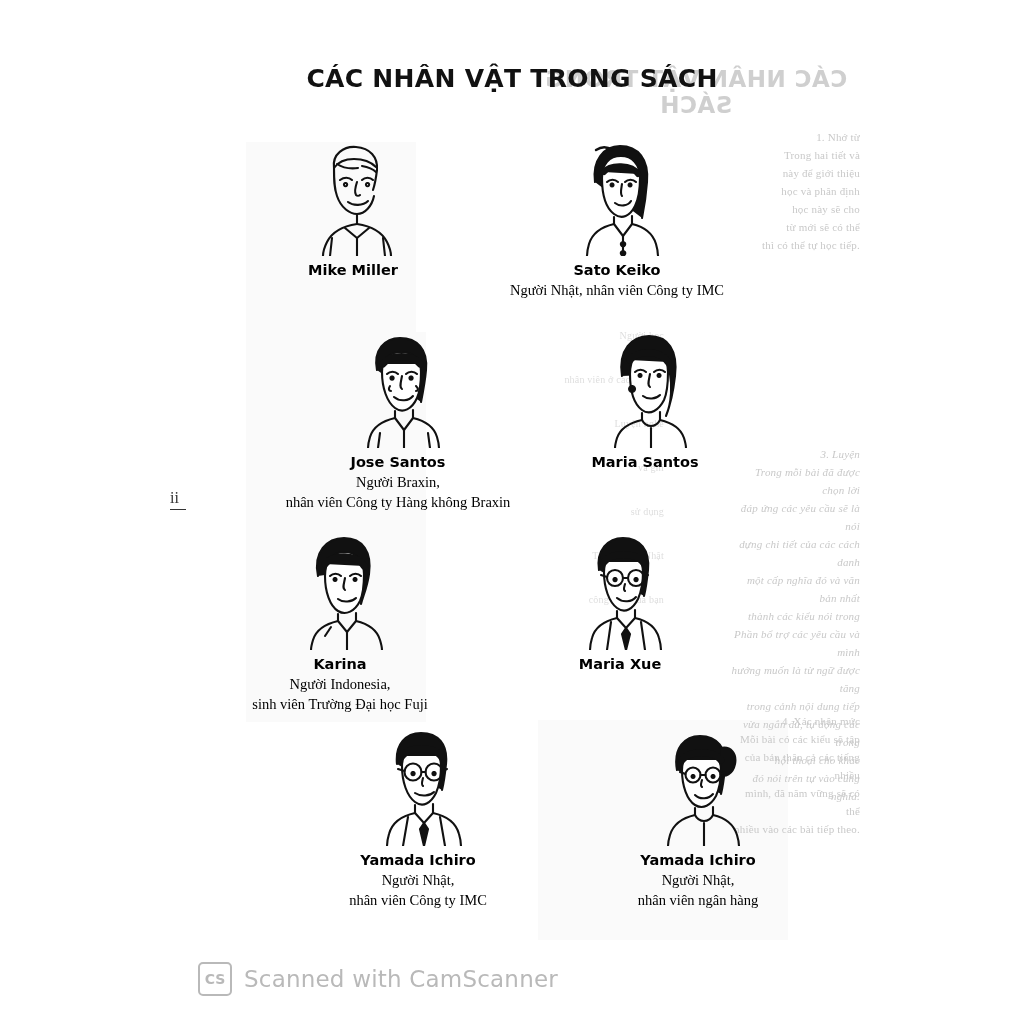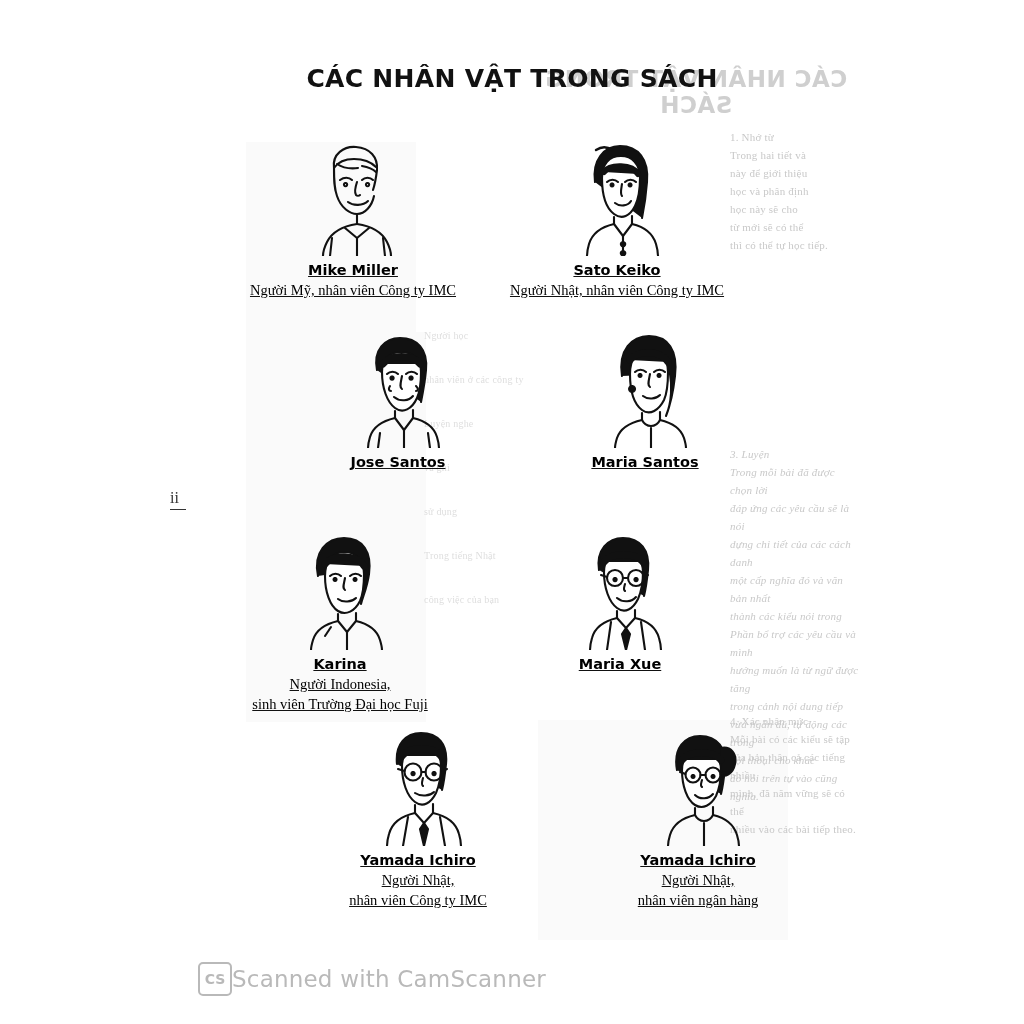--- a/index.html
+++ b/index.html
@@ -29,20 +29,21 @@
   
   .bleed {
     position: absolute;
     color: #c9c9c9;
     font-family: "Liberation Serif", serif;
     font-size: 11px;
     line-height: 18px;
     letter-spacing: .2px;
     user-select: none;
     white-space: pre-line;
+    text-align: right;
   }
   .bleed.right {
     left: 552px;
     top: 128px;
     width: 130px;
   }
   .bleed.right2 {
     left: 552px;
     top: 445px;
     width: 130px;
@@ -112,21 +113,20 @@
     height: 1px;
     background: #333;
     margin-top: 2px;
   }
 
   
   .char {
     position: absolute;
     text-align: center;
     z-index: 4;
-    text-decoration: underline;
   }
   .char .art {
     height: 118px;
     display: flex;
     align-items: flex-end;
     justify-content: center;
   }
   .char .name {
     font-family: "DejaVu Sans", sans-serif;
     font-weight: bold;
@@ -152,21 +152,21 @@
   .c7 { left: 298px; top: 728px; width: 240px; }
   .c8 { left: 578px; top: 728px; width: 240px; }
 
   
   .watermark {
     position: absolute;
     left: 198px;
     top: 962px;
     display: flex;
     align-items: center;
-    gap: 0;
+    gap: 12px;
     z-index: 6;
   }
   .cs-badge {
     width: 30px;
     height: 30px;
     border: 2px solid #b9b9b9;
     border-radius: 5px;
     color: #b9b9b9;
     font-family: "DejaVu Sans", sans-serif;
     font-weight: bold;
@@ -258,21 +258,20 @@
       <path d="M69 76 L69 86"></path>
       <path d="M69 86 C56 88 44 94 39 104 C36 110 35 114 35 118"></path>
       <path d="M69 86 C82 88 94 94 99 104 C102 110 103 114 103 118"></path>
       <path d="M57 90 L69 100 L81 90"></path>
       <path d="M69 100 L69 118"></path>
       <path d="M44 100 L42 118"></path>
       <path d="M95 100 L97 118"></path>
     </svg>
   </div>
   <div class="name">Mike Miller</div>
-  <div class="desc">Người Mỹ, nhân viên Công ty IMC</div>
 </div>
 
 <div class="char c2">
   <div class="art">
     <svg width="130" height="118" viewBox="0 0 130 118" fill="none" stroke="#111" stroke-width="2.1" stroke-linecap="round" stroke-linejoin="round">
       <path d="M43 44 C40 22 52 8 68 8 C86 8 97 21 95 44 C94 58 92 70 90 80" fill="#111" stroke="#111"></path>
       <path d="M50 40 C50 56 54 70 62 76 C70 82 78 78 83 68 C87 60 88 50 88 40 C88 26 80 18 69 18 C57 18 50 26 50 40 Z" fill="#fff" stroke="#111"></path>
       <path d="M52 34 C58 26 80 26 86 36" fill="#111" stroke="#111" stroke-width="6"></path>
       <path d="M55 44 C58 41 63 41 66 44"></path>
       <path d="M73 44 C76 41 81 41 84 44"></path>
@@ -313,20 +312,22 @@
       <path d="M80 80 L80 88"></path>
       <path d="M62 88 C49 91 40 97 37 107 C35.5 112 35 116 35 118"></path>
       <path d="M80 88 C93 91 101 97 104 107 C105.5 112 106 116 106 118"></path>
       <path d="M62 88 L71 100 L80 88"></path>
       <path d="M71 100 L71 118"></path>
       <path d="M47 103 L45 118"></path>
       <path d="M95 103 L97 118"></path>
     </svg>
   </div>
   <div class="name">Jose Santos</div>
+  <div class="desc">Người Braxin,
+nhân viên Công ty Hàng không Braxin</div>
 </div>
 
 <div class="char c4">
   <div class="art">
     <svg width="130" height="118" viewBox="0 0 130 118" fill="none" stroke="#111" stroke-width="2.1" stroke-linecap="round" stroke-linejoin="round">
       <path d="M42 46 C38 20 52 6 69 6 C88 6 98 20 95 46 C93 64 90 76 86 86 C92 72 92 54 90 44" fill="#111" stroke="#111"></path>
       <path d="M50 44 C50 60 54 74 62 80 C70 86 79 80 84 70 C88 61 88 50 88 42 C88 28 80 20 68 20 C56 20 50 30 50 44 Z" fill="#fff" stroke="#111"></path>
       <path d="M50 30 C58 20 80 20 88 32" fill="#111" stroke="#111" stroke-width="7"></path>
       <path d="M55 42 C58 39 63 39 66 42"></path>
       <path d="M74 42 C77 39 82 39 85 42"></path>

